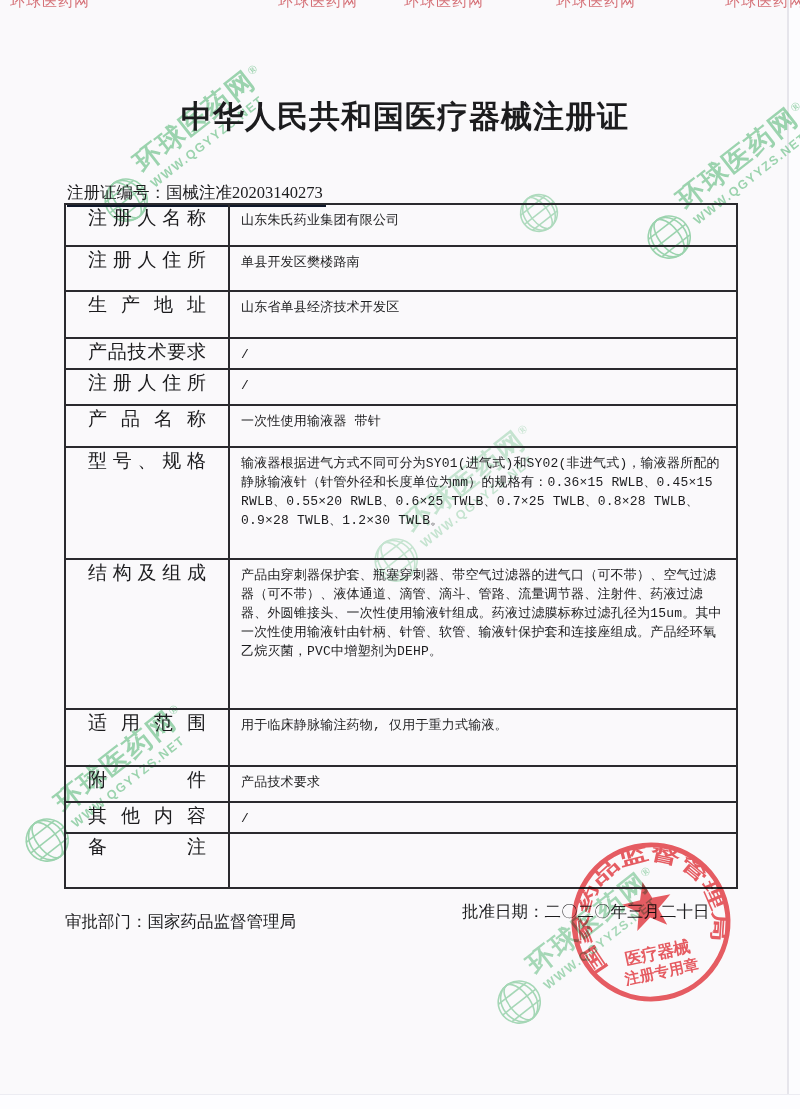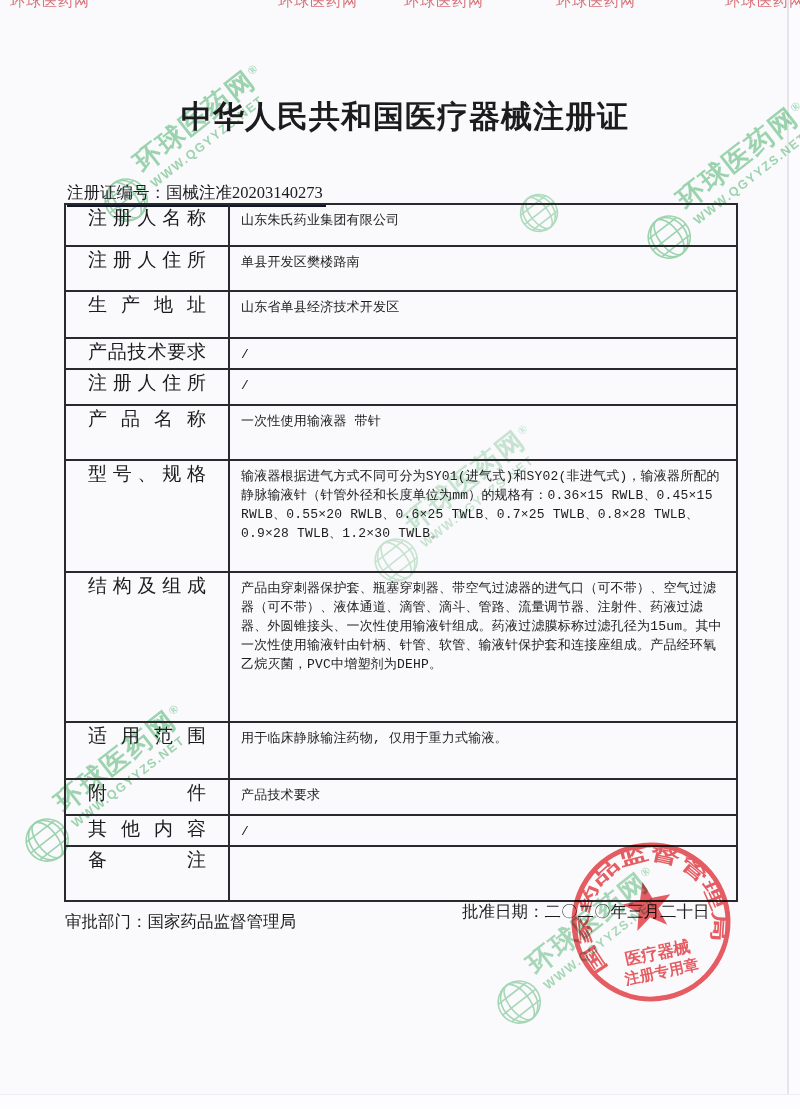--- a/index.html
+++ b/index.html
@@ -70,21 +70,21 @@
     display:inline-block; width:118px;
     text-align:justify; text-align-last:justify;
   }
   td.val {
     font-size:13px; line-height:19px;
     padding:6px 8px 4px 11px;
     letter-spacing:.2px;
     font-family:Liberation Mono, monospace;
   }
   tr.r1{height:42px} tr.r2{height:45px} tr.r3{height:47px}
-  tr.r4{height:29px} tr.r5{height:36px} tr.r6{height:55px}
+  tr.r4{height:29px} tr.r5{height:36px} tr.r6{height:42px}
   tr.r7{height:112px} tr.r8{height:150px} tr.r9{height:57px}
   tr.r10{height:36px} tr.r11{height:22px} tr.r12{height:55px}
 
   
   .footer-left { position:absolute; left:65px; top:911px; font-size:16.5px; white-space:nowrap; }
   .footer-date1 { position:absolute; left:462px; top:901px; font-size:16.5px; white-space:nowrap; }
   .footer-date2 { position:absolute; left:459px; top:932px; font-size:16.5px; white-space:nowrap; }
 
   
   .stamp {

